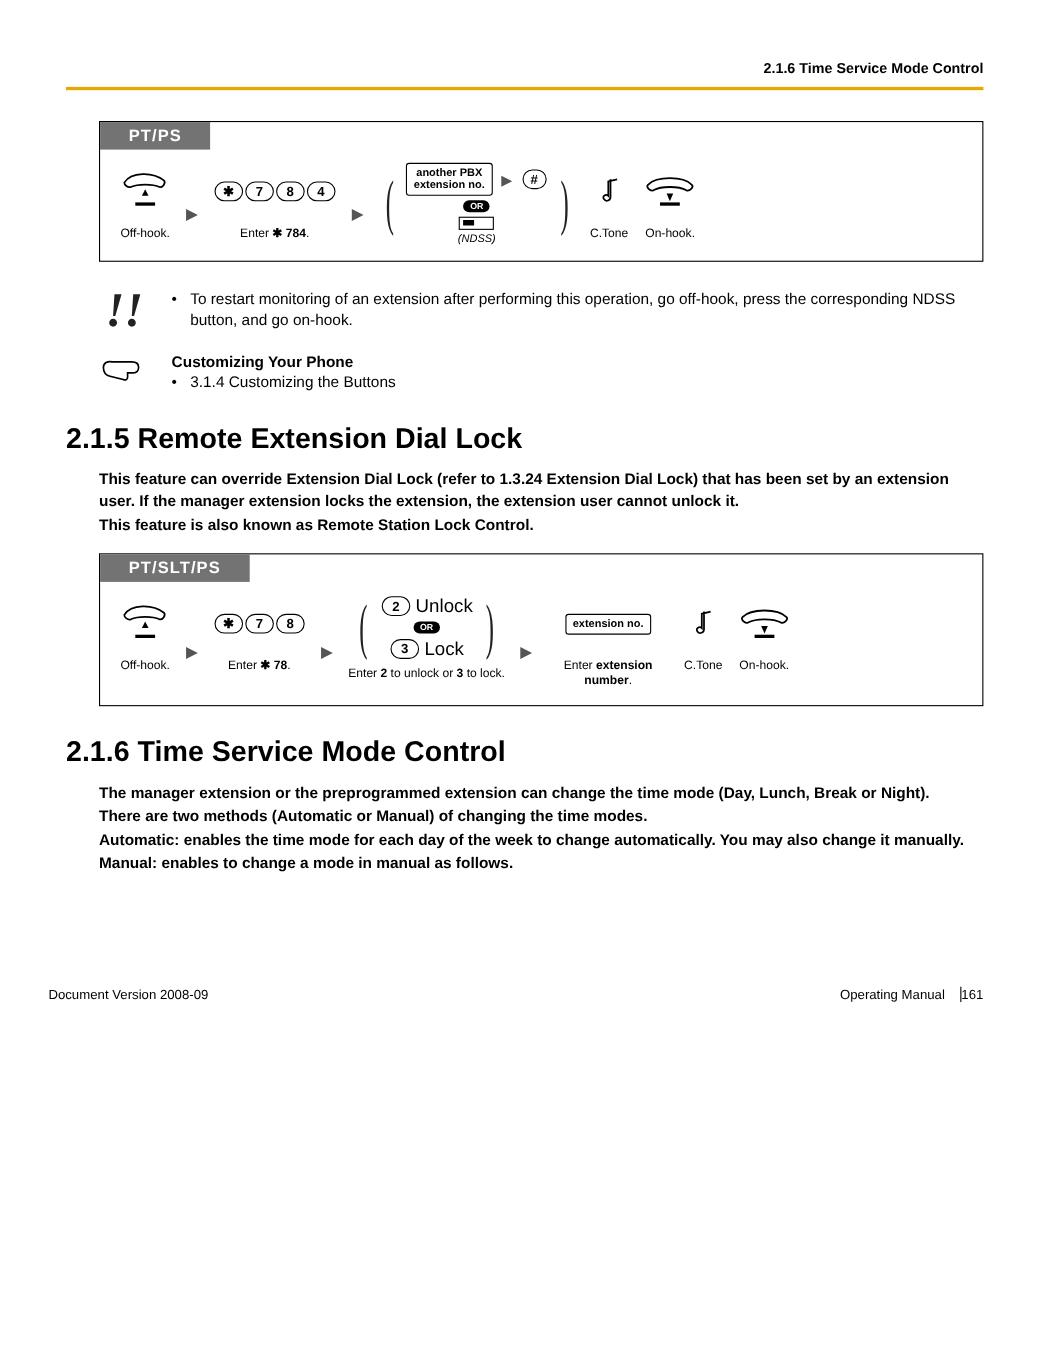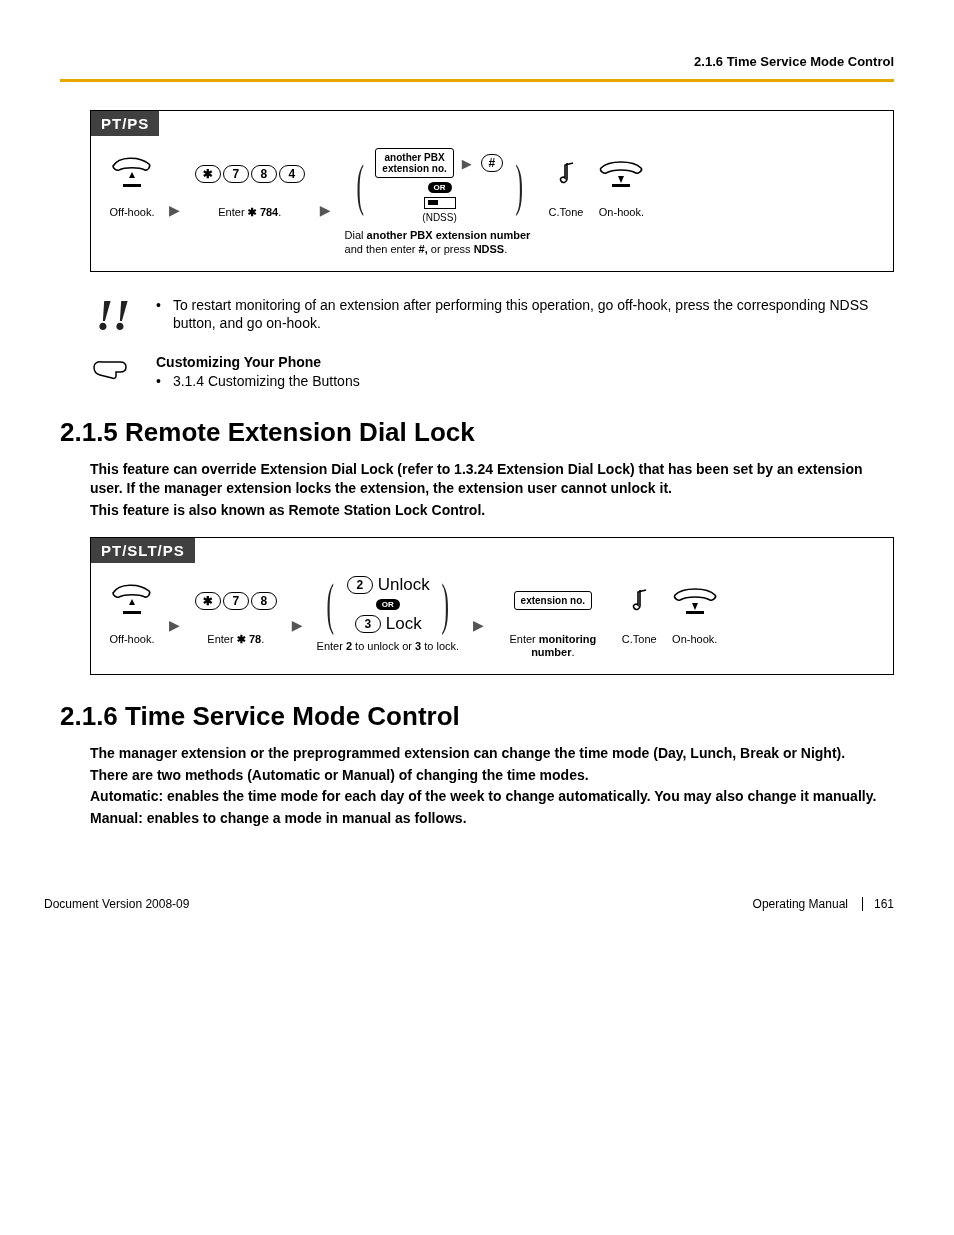--- a/index.html
+++ b/index.html
@@ -29,25 +29,25 @@
     background: #e5a800;
     margin-bottom: 28px;
   }
   .diagram-box {
     border: 1px solid #000;
     margin-left: 30px;
     margin-bottom: 24px;
   }
   .tab {
     display: inline-block;
-    background: #404040;
+    background: #737373;
     color: #fff;
     font-weight: bold;
     font-size: 15px;
-    padding: 4px 10px;
+    padding: 4px 26px;
     letter-spacing: 1px;
   }
   .diagram-body {
     padding: 12px 18px 14px 18px;
     display: flex;
     align-items: flex-start;
     gap: 14px;
     font-size: 12px;
   }
   .step {
@@ -157,41 +157,41 @@
     bottom: 40px;
     left: 44px;
     right: 60px;
     font-size: 12px;
     display: flex;
     justify-content: space-between;
     align-items: center;
   }
   .footer .right {
     border-left: 1px solid #000;
-    padding-left: 11px;
+    padding-left: 0;
   }
   .note-icon-col {
     width:46px; flex-shrink:0; text-align:center;
   }
   .ndss-btn {
     border:1.2px solid #000;
     width:30px; height:10px;
     position: relative;
   }
   .ndss-btn::after {
     content:"";
     position:absolute;
     left:3px; top:2px;
     width:10px; height:5px;
     background:#000;
   }
   .ctone {
     display:flex; flex-direction:column; align-items:center;
   }
-  .small-label { font-size:10px; margin-top:1px;}
+  .small-label { font-size:10px; font-style: italic; margin-top:1px;}
   .ulabel { font-size:17px; margin-left:4px;}
   .row-pair { display:flex; align-items:center; }
   .caption b { font-weight:bold; }
   svg { display:block; }
 </style>
 </head>
 <body>
 
 <div class="page">
   <div class="header-right">2.1.6 Time Service Mode Control</div>
@@ -237,23 +237,20 @@
 extension no.</div>
               <span style="color:#555;font-size:13px;">▶</span>
               <span class="key" style="min-width:22px;">#</span>
             </div>
             <span class="or-pill">OR</span>
             <div class="ndss-btn"></div>
             <div class="small-label">(NDSS)</div>
           </div>
           <div class="paren">)</div>
         </div>
-        <div class="caption" style="text-align:left; max-width:190px;">
-          <span>Dial </span> <b>another PBX extension number</b><span> and then enter </span><b>#,</b><span> or press </span><b>NDSS</b><span>.</span>
-        </div>
       </div>
 
       <div class="step ctone">
         <div class="icon-row">
           <svg width="26" height="30" viewBox="0 0 26 30">
             <path d="M14 4 L14 20 C14 23 10 25 8 22 C6 19 10 17 12 19 L12 6 L20 4" fill="none" stroke="#000" stroke-width="1.6"></path>
           </svg>
         </div>
         <div class="caption">C.Tone</div>
       </div>
@@ -354,21 +351,21 @@
         </div>
       </div>
 
       <div class="arrow">▶</div>
 
       <div class="step">
         <div class="icon-row">
           <div class="bigbox">extension no.</div>
         </div>
         <div class="caption" style="max-width:110px;">
-          <span>Enter </span><b>monitoring number</b><span>.</span>
+          <span>Enter </span><b>extension number</b><span>.</span>
         </div>
       </div>
 
       <div class="step ctone">
         <div class="icon-row">
           <svg width="26" height="30" viewBox="0 0 26 30">
             <path d="M14 4 L14 20 C14 23 10 25 8 22 C6 19 10 17 12 19 L12 6 L20 4" fill="none" stroke="#000" stroke-width="1.6"></path>
           </svg>
         </div>
         <div class="caption">C.Tone</div>

